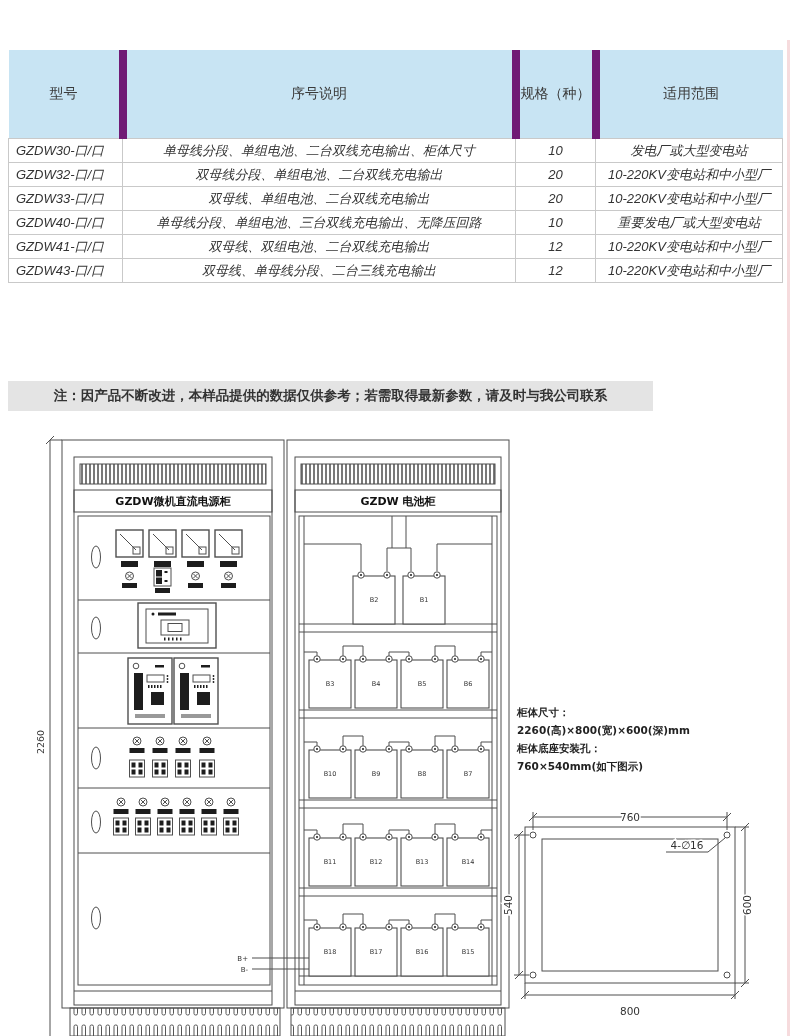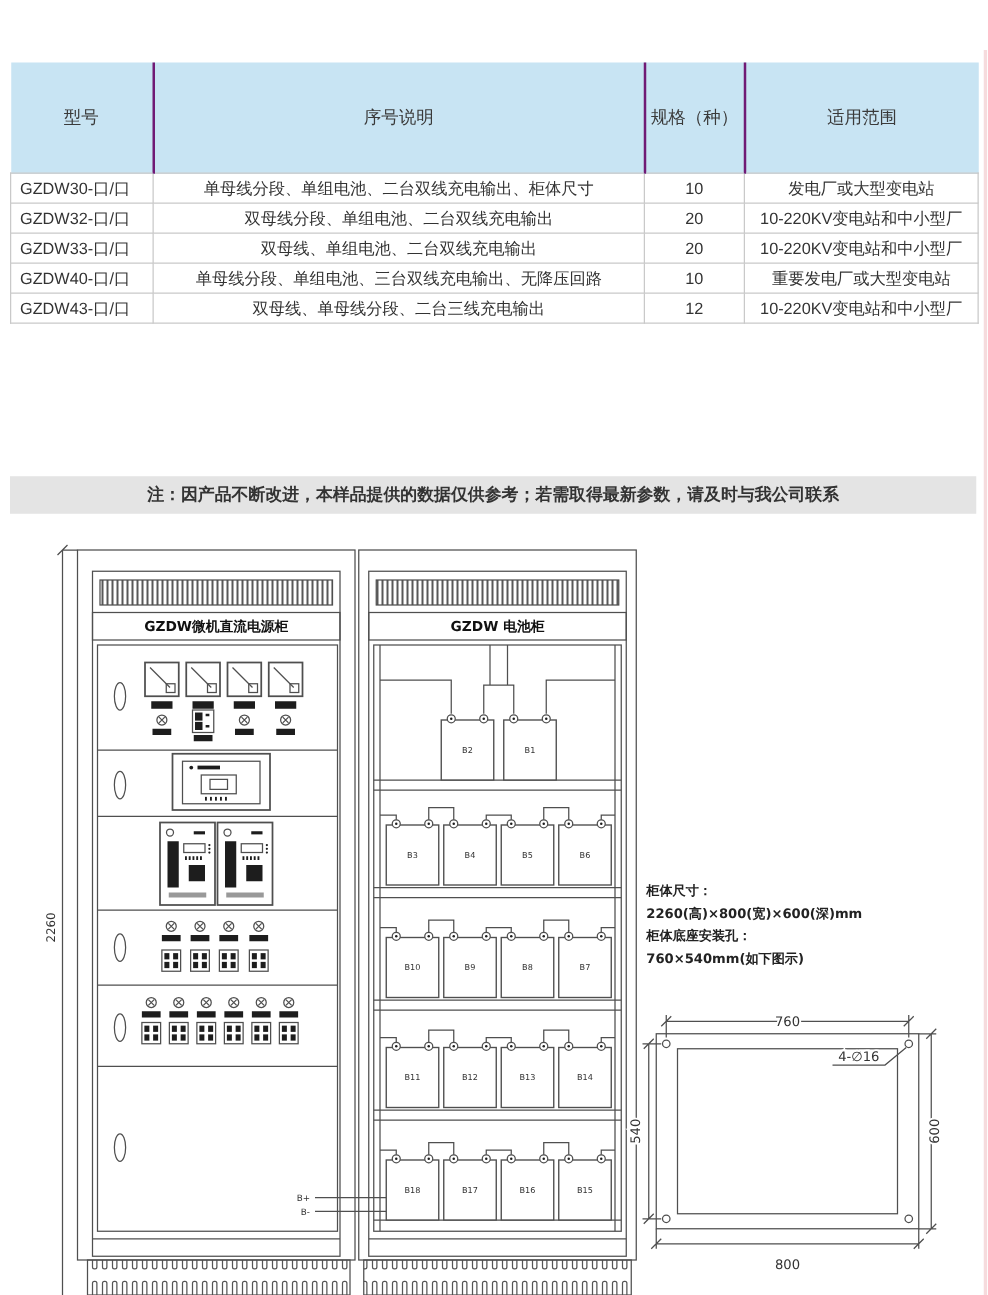--- a/index.html
+++ b/index.html
@@ -2,25 +2,25 @@
 <html><head>
 <meta charset="utf-8">
 <style>
   html,body{margin:0;padding:0;}
   body{font-family:"Liberation Sans","DejaVu Sans",sans-serif;background:#fff;}
   .page{position:relative;width:790px;height:1036px;background:#fff;overflow:hidden;margin-top:40px;}
   .edge{position:absolute;left:787px;top:0;width:3px;height:1036px;background:#f6dbdd;}
 
   
   table.spec{position:absolute;left:8px;top:10px;width:774px;border-collapse:collapse;table-layout:fixed;}
-  table.spec th{background:#c8e4f3;height:86px;font-size:14px;font-weight:normal;color:#3a3a3a;border-left:2px solid #701a75;}
+  table.spec th{background:#c8e4f3;height:86px;font-size:14px;font-weight:normal;color:#3a3a3a;border-left:8px solid #701a75;}
   table.spec th:first-child{border-left:none;}
-  table.spec td{border:1px solid #c9c9c9;height:23px;font-size:13px;color:#333;text-align:center;padding:0 2px;white-space:nowrap;overflow:hidden;}
+  table.spec td{border:1px solid #c9c9c9;height:23px;font-size:13px;color:#333;text-align:center;padding:0 2px;white-space:nowrap;overflow:hidden;font-style:italic;}
   table.spec td.model{text-align:left;padding-left:7px;}
-  .note{position:absolute;left:8px;top:341px;width:773px;height:30px;background:#e4e4e4;
+  .note{position:absolute;left:8px;top:341px;width:645px;height:30px;background:#e4e4e4;
         font-weight:bold;font-size:13.5px;color:#333;text-align:center;line-height:30px;}
 
   
   svg.drawing{position:absolute;left:0;top:388px;}
   .ln{stroke:#4f4f4f;fill:none;stroke-width:1;}
   .lt{stroke:#4f4f4f;fill:none;stroke-width:1.4;}
   .fl{fill:#1d1d1d;stroke:none;}
   .gy{fill:#999;stroke:none;}
   .ttl{font-family:"DejaVu Sans",sans-serif;font-size:11px;font-weight:bold;fill:#111;text-anchor:middle;}
   .bat{font-family:"DejaVu Sans",sans-serif;font-size:6.5px;fill:#333;text-anchor:middle;}
@@ -66,20 +66,26 @@
         <td class="model">GZDW33-口/口</td>
         <td>双母线、单组电池、二台双线充电输出</td>
         <td>20</td>
         <td>10-220KV变电站和中小型厂</td>
       </tr>
       <tr>
         <td class="model">GZDW40-口/口</td>
         <td>单母线分段、单组电池、三台双线充电输出、无降压回路</td>
         <td>10</td>
         <td>重要发电厂或大型变电站</td>
+      </tr>
+      <tr>
+        <td class="model">GZDW41-口/口</td>
+        <td>双母线、双组电池、二台双线充电输出</td>
+        <td>12</td>
+        <td>10-220KV变电站和中小型厂</td>
       </tr>
       <tr>
         <td class="model">GZDW43-口/口</td>
         <td>双母线、单母线分段、二台三线充电输出</td>
         <td>12</td>
         <td>10-220KV变电站和中小型厂</td>
       </tr>
     </tbody>
   </table>
 

